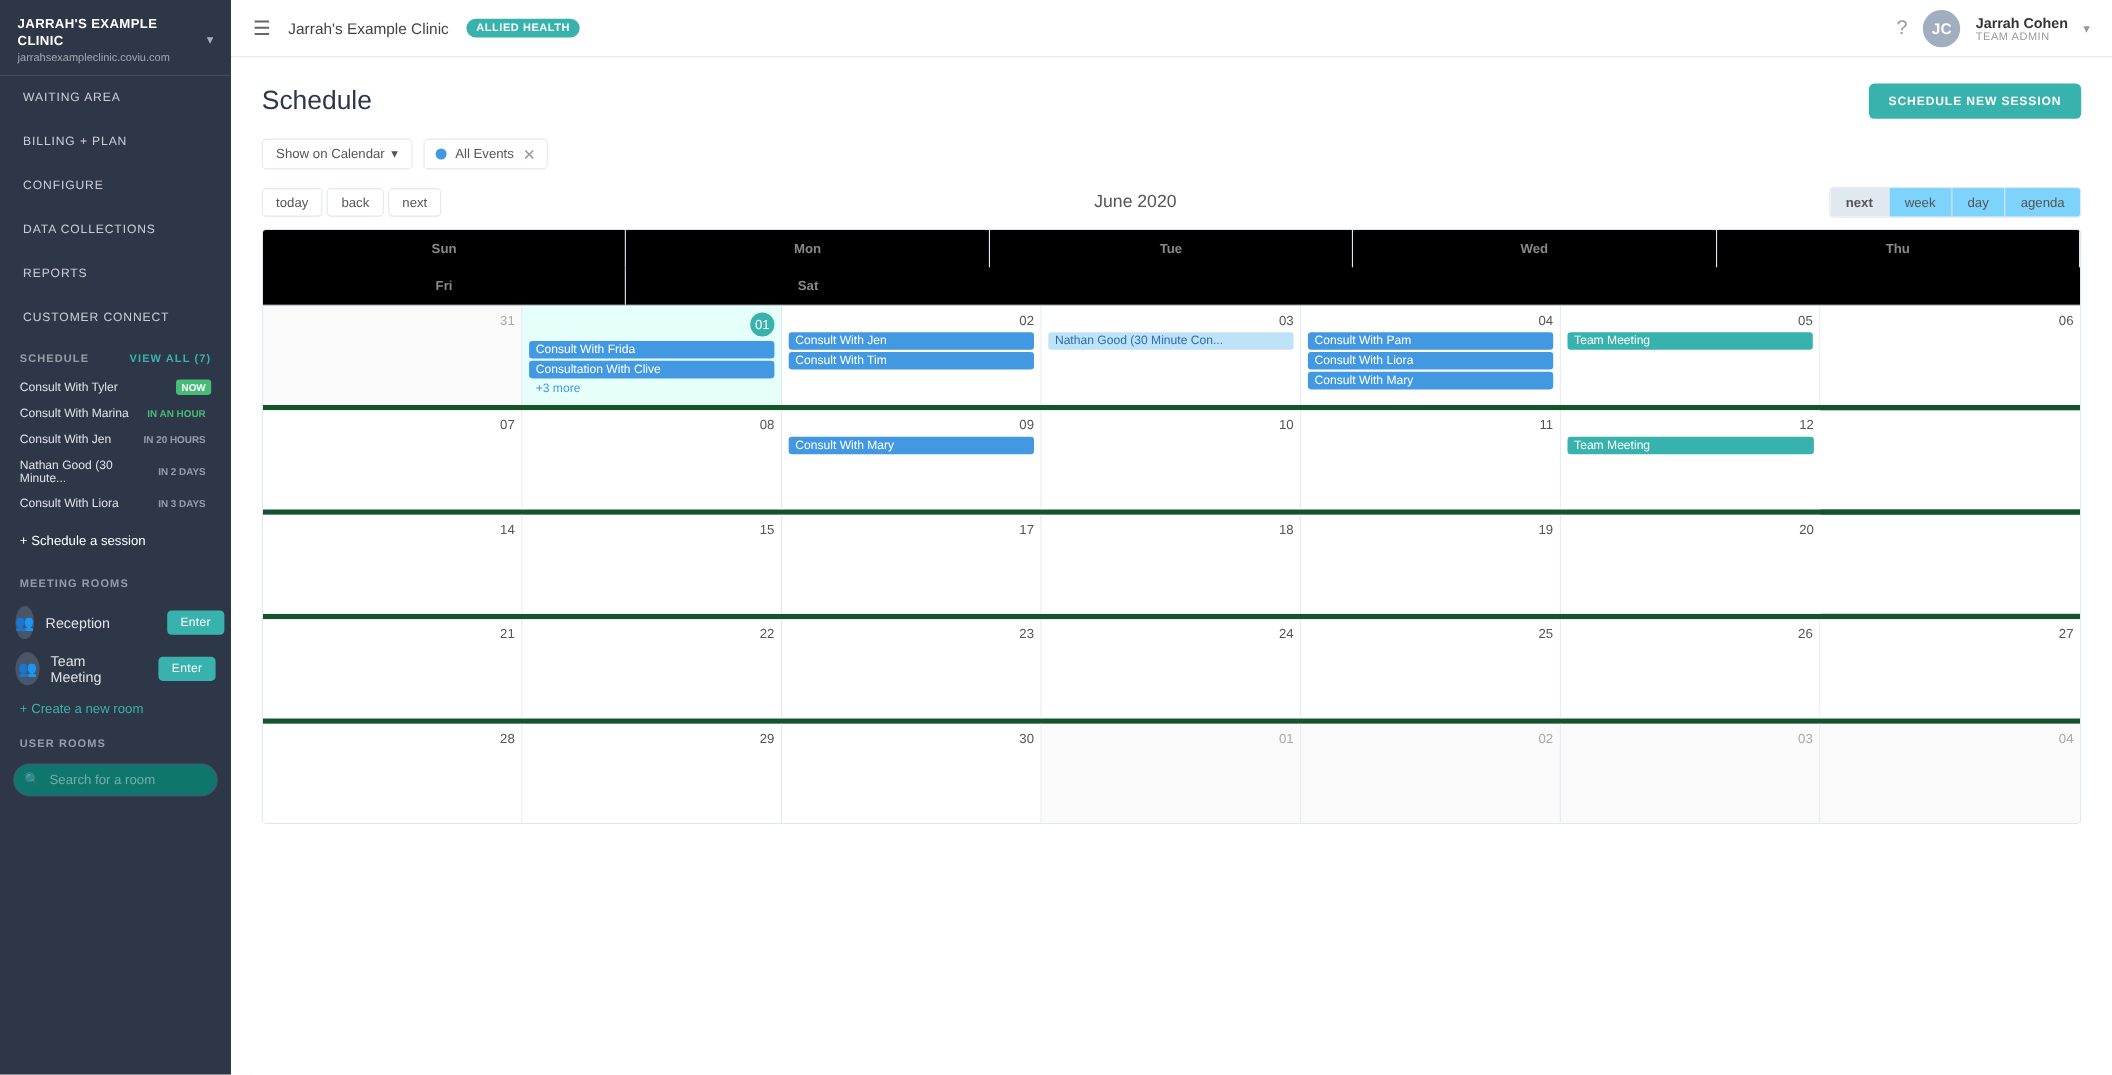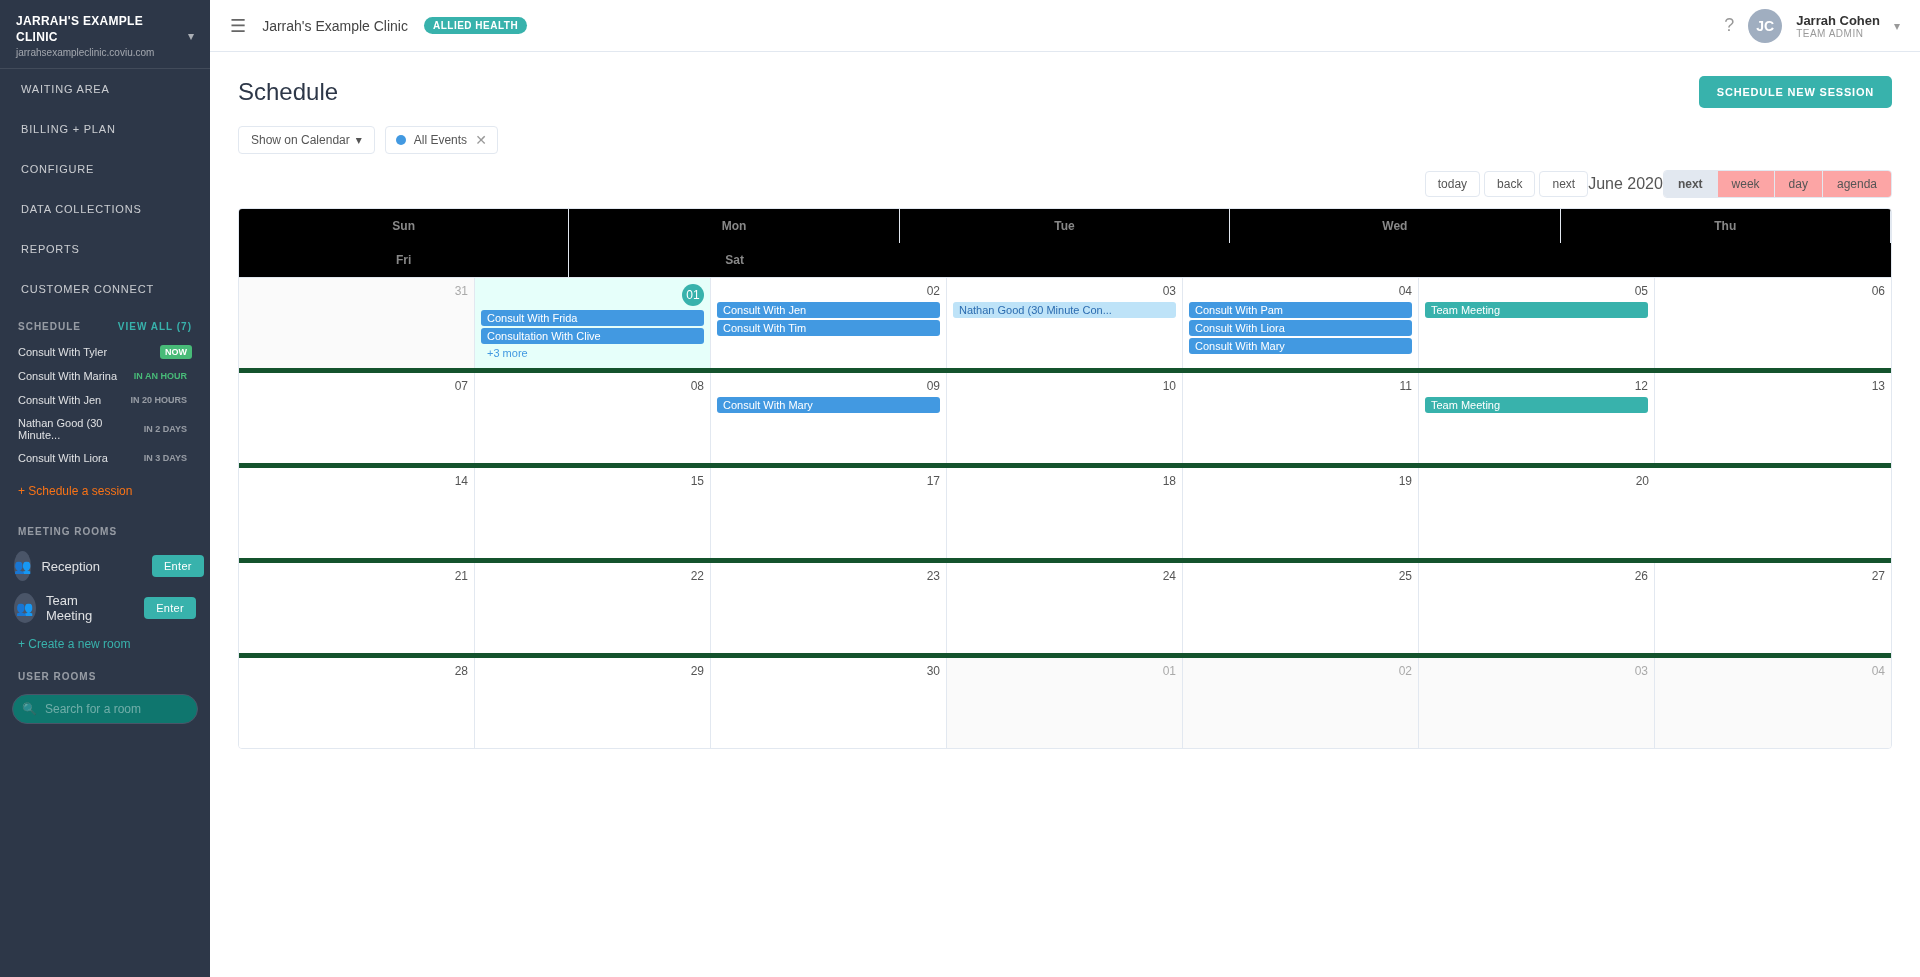--- a/index.html
+++ b/index.html
@@ -71,21 +71,21 @@
     }
     .badge-now { background: #48bb78; color: #fff; }
     .badge-hour { background: transparent; color: #48bb78; }
     .badge-hours { background: transparent; color: rgba(255,255,255,0.5); }
     .badge-days { background: transparent; color: rgba(255,255,255,0.5); }
 
     .schedule-session-btn {
       margin: 8px 18px 14px;
       background: transparent;
       border: none;
-      color: #f97316;
+      color: #ffffff;
       font-size: 12px;
       cursor: pointer;
       text-align: left;
       padding: 2px 0;
       display: flex;
       align-items: center;
       gap: 5px;
     }
 
     .meeting-rooms-header {
@@ -278,37 +278,37 @@
       align-items: center;
       gap: 8px;
       color: #555;
     }
     .filter-tag-remove { cursor: pointer; color: #999; font-size: 14px; }
 
     
     .cal-nav-row {
       display: flex;
       align-items: center;
-      justify-content: flex-end;
+      justify-content: space-between;
       margin-bottom: 10px;
     }
     .cal-nav-btns { display: flex; gap: 4px; }
     .cal-nav-btn {
       border: 1px solid #e2e8f0;
       background: #fff;
       border-radius: 4px;
       padding: 5px 12px;
       font-size: 12px;
       cursor: pointer;
       color: #555;
     }
     .cal-month-label { font-size: 16px; color: #555; font-weight: 500; }
     .cal-view-btns { display: flex; border: 1px solid #e2e8f0; border-radius: 4px; overflow: hidden; }
     .cal-view-btn {
-      background: #fca5a5;
+      background: #7dd3fc;
       border: none;
       border-right: 1px solid #e2e8f0;
       padding: 6px 14px;
       font-size: 12px;
       cursor: pointer;
       color: #555;
     }
     .cal-view-btn:last-child { border-right: none; }
     .cal-view-btn.active { background: #e2e8f0; font-weight: 600; }
 
@@ -561,23 +561,20 @@
         <div class="calendar-cell">
           <div class="cell-date current-month">10</div>
         </div>
         <div class="calendar-cell">
           <div class="cell-date current-month">11</div>
         </div>
         <div class="calendar-cell">
           <div class="cell-date current-month">12</div>
           <div class="cal-event teal">Team Meeting</div>
         </div>
-        <div class="calendar-cell">
-          <div class="cell-date current-month">13</div>
-        </div>
       </div>
 
       <div class="calendar-week">
         <div class="calendar-cell">
           <div class="cell-date current-month">14</div>
         </div>
         <div class="calendar-cell">
           <div class="cell-date current-month">15</div>
         </div>
         <div class="calendar-cell">

